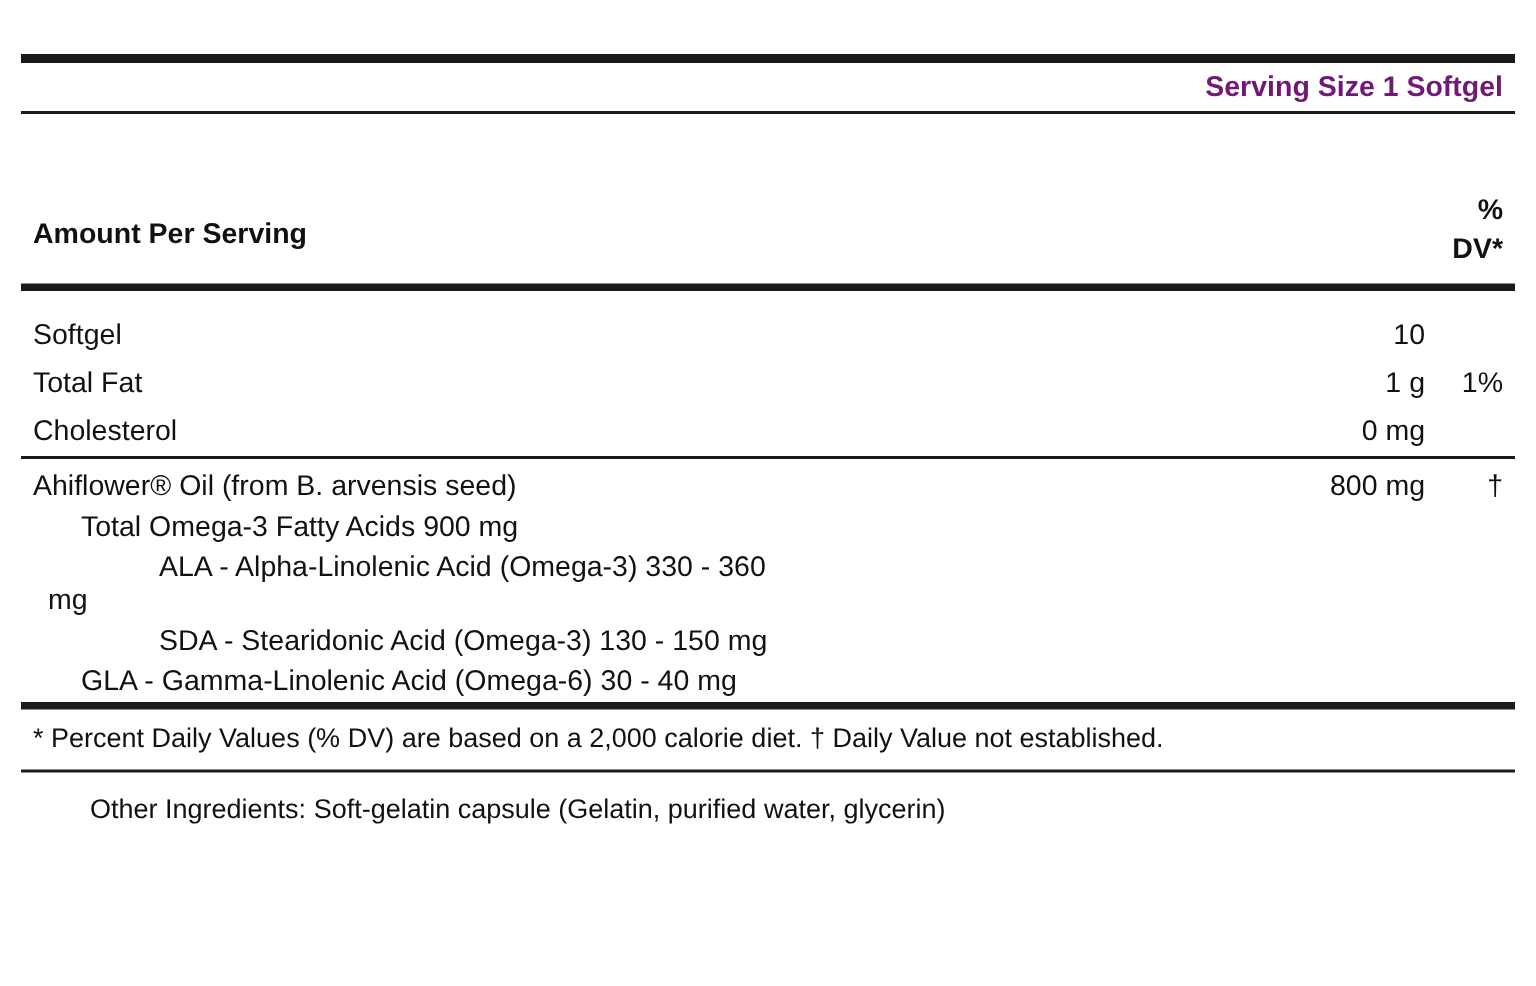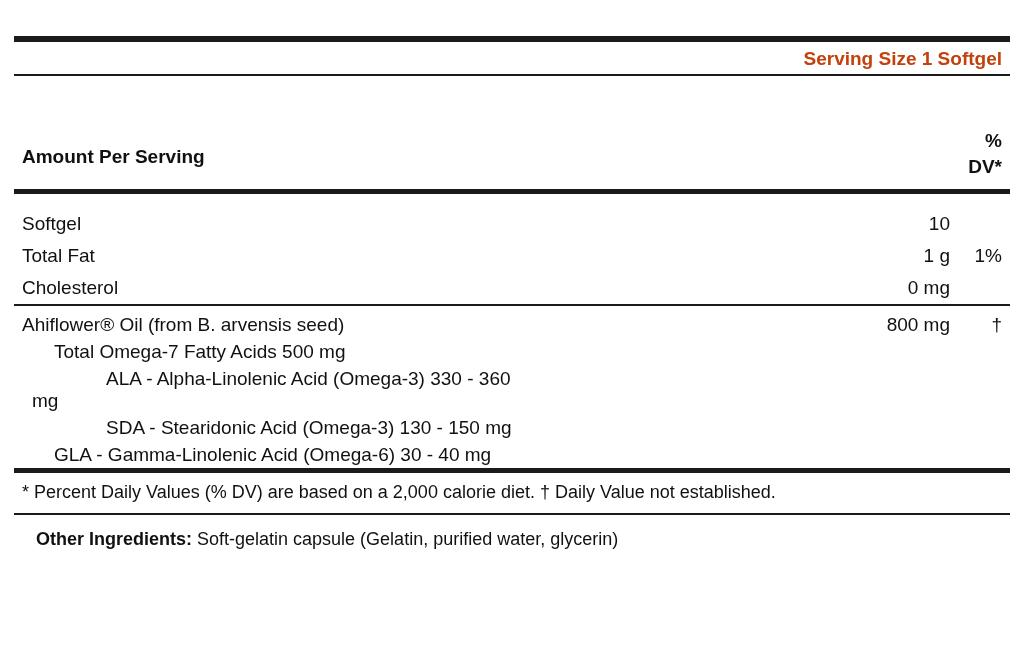--- a/index.html
+++ b/index.html
@@ -38,21 +38,21 @@
   }
   .rule-thin {
     border-top: 2px solid #1a1a1a;
     margin: 0;
   }
   .serving-row {
     text-align: right;
     font-size: 19px;
     font-weight: bold;
     padding: 6px 8px 4px 0;
-    color: #c2410c;
+    color: #701a75;
   }
   .amount-row {
     display: flex;
     align-items: flex-start;
     justify-content: space-between;
     padding: 8px 8px 10px 8px;
     margin-top: 44px;
   }
   .amount-label {
     font-size: 19px;
@@ -126,21 +126,21 @@
     margin-left: -74px;
   }
   .footnote {
     font-size: 18px;
     padding: 9px 8px 10px 8px;
   }
   .other {
     font-size: 18px;
     padding: 14px 8px 0 22px;
   }
-  .other b { font-weight: bold; }
+  .other b { font-weight: normal; margin-left: 24px; }
 </style>
 </head>
 <body>
 
 <div class="panel">
 
 
   <div class="rule-heavy"></div>
 
   <div class="serving-row">Serving Size 1 Softgel</div>
@@ -180,21 +180,21 @@
   </div>
 
   <div class="rule-thin"></div>
 
   <div class="main-ingredient">
     <div class="nm">Ahiflower® Oil (from B. arvensis seed)</div>
     <div class="amt">800 mg</div>
     <div class="dv">†</div>
   </div>
 
-  <div class="sub1">Total Omega-7 Fatty Acids   500 mg</div>
+  <div class="sub1">Total Omega-3 Fatty Acids   900 mg</div>
 
   <div class="sub2-wrap">
     <span>ALA - Alpha-Linolenic Acid (Omega-3)   330 - 360</span>
     <span class="cont">mg</span>
   </div>
 
   <div class="sub2">SDA - Stearidonic Acid (Omega-3)   130 - 150 mg</div>
 
   <div class="sub1">GLA - Gamma-Linolenic Acid (Omega-6)   30 - 40 mg</div>
 

